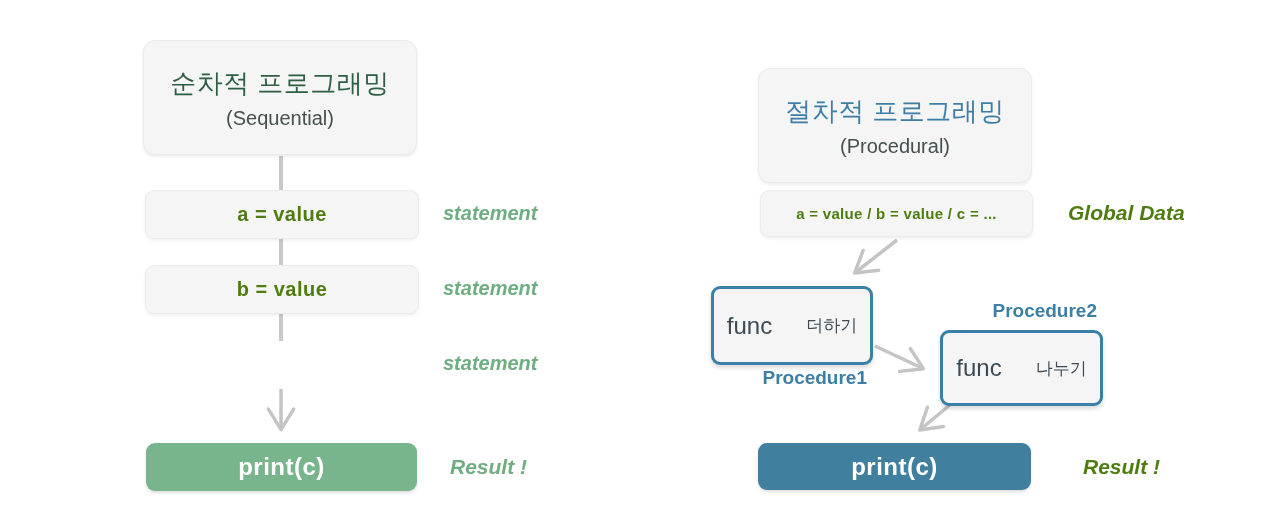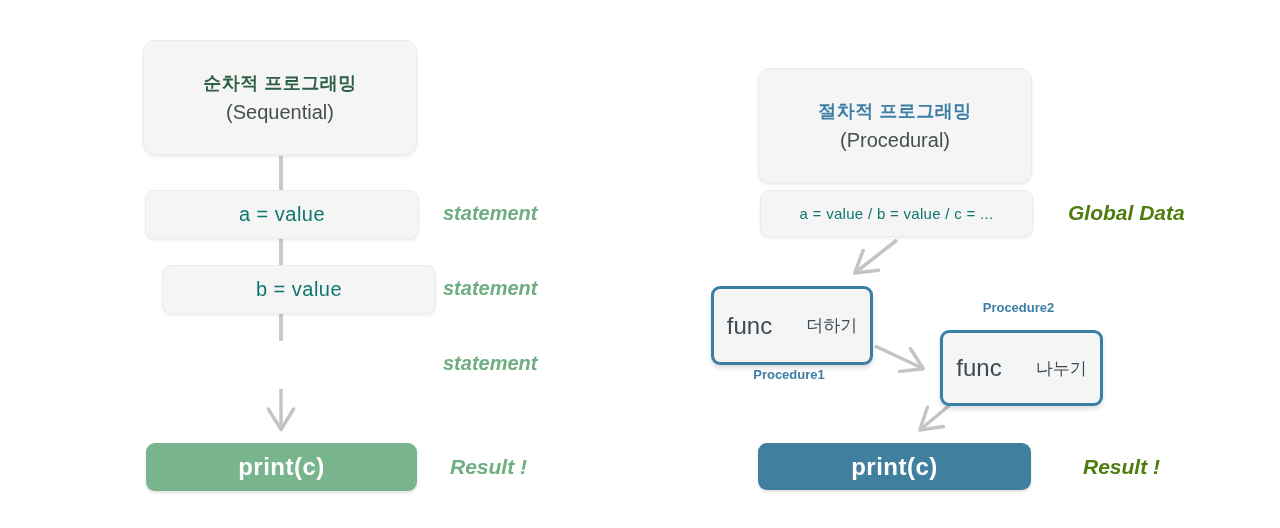--- a/index.html
+++ b/index.html
@@ -9,29 +9,29 @@
   }
   .abs{position:absolute;}
   svg.connectors{position:absolute;left:0;top:0;width:1280px;height:528px;}
 
   
   .panel-title{
     width:272px;height:113px;background:#f5f5f5;border:1px solid #ebebeb;border-radius:12px;
     display:flex;flex-direction:column;align-items:center;justify-content:center;gap:6px;
     box-shadow:0 2px 3px rgba(0,0,0,0.07);
   }
-  .title-main{font-size:18px;font-weight:bold;letter-spacing:0.5px;}
+  .title-main{font-size:26px;font-weight:normal;letter-spacing:0.5px;}
   .title-main.green{color:#2d5f44;}
   .title-main.blue{color:#3d7ea6;}
   .title-sub{font-size:20px;color:#454f4e;}
 
   .code-box{
     width:272px;height:47px;background:#f5f5f5;border:1px solid #ebebeb;border-radius:9px;
     display:flex;align-items:center;justify-content:center;
-    font-size:20px;font-weight:normal;color:#0f766e;letter-spacing:0.5px;
+    font-size:20px;font-weight:bold;color:#4d7c0f;letter-spacing:0.5px;
     box-shadow:0 2px 3px rgba(0,0,0,0.06);
   }
   .code-box.small-text{font-size:15px;letter-spacing:0.3px;}
 
   .side-label{
     display:flex;align-items:center;font-size:20px;font-weight:600;font-style:italic;
   }
   .green-label{color:#6fae80;}
   .blue-label{color:#4d7c0f;}
   .result-label{font-size:21px;font-weight:bold;}
@@ -46,21 +46,21 @@
 
   .func-box{
     background:#f5f5f5;border:3px solid #3a7fa5;border-radius:9px;
     display:flex;align-items:center;justify-content:center;gap:8px;
     box-shadow:0 3px 4px rgba(0,0,0,0.14);
   }
   .func-word{font-size:24px;font-weight:normal;color:#3b4a54;}
   .func-name{font-size:17px;color:#3b4a54;margin-left:26px;}
 
   .proc-label{
-    color:#3d7ea6;font-size:13px;font-weight:bold;text-align:center;
+    color:#3d7ea6;font-size:19px;font-weight:bold;text-align:right;
   }
 </style>
 </head>
 <body>
 
 <div class="canvas">
 
   <svg class="connectors" viewBox="0 0 1280 528">
     <defs>
       <marker id="chev" viewBox="0 0 10 10" refX="7.5" refY="5" markerWidth="9" markerHeight="9" orient="auto-start-reverse" markerUnits="strokeWidth">
@@ -82,21 +82,21 @@
   <div class="panel-title abs" style="left:143px;top:40px;">
     <div class="title-main green">순차적 프로그래밍</div>
     <div class="title-sub">(Sequential)</div>
   </div>
 
   <div class="code-box abs" style="left:145px;top:190px;">
     <span>a = value</span>
   </div>
   <div class="side-label green-label abs" style="left:443px;top:190px;height:47px;">statement</div>
 
-  <div class="code-box abs" style="left:162px;top:265px;">
+  <div class="code-box abs" style="left:145px;top:265px;">
     <span>b = value</span>
   </div>
   <div class="side-label green-label abs" style="left:443px;top:265px;height:47px;">statement</div>
 
   <div class="side-label green-label abs" style="left:443px;top:340px;height:47px;">statement</div>
 
   <div class="result-box green-bg abs" style="left:146px;top:443px;width:271px;height:48px;">print(c)</div>
   <div class="side-label green-label result-label abs" style="left:450px;top:443px;height:48px;">Result !</div>
 
   <div class="panel-title abs" style="left:758px;top:40px;margin-top:28px;">

